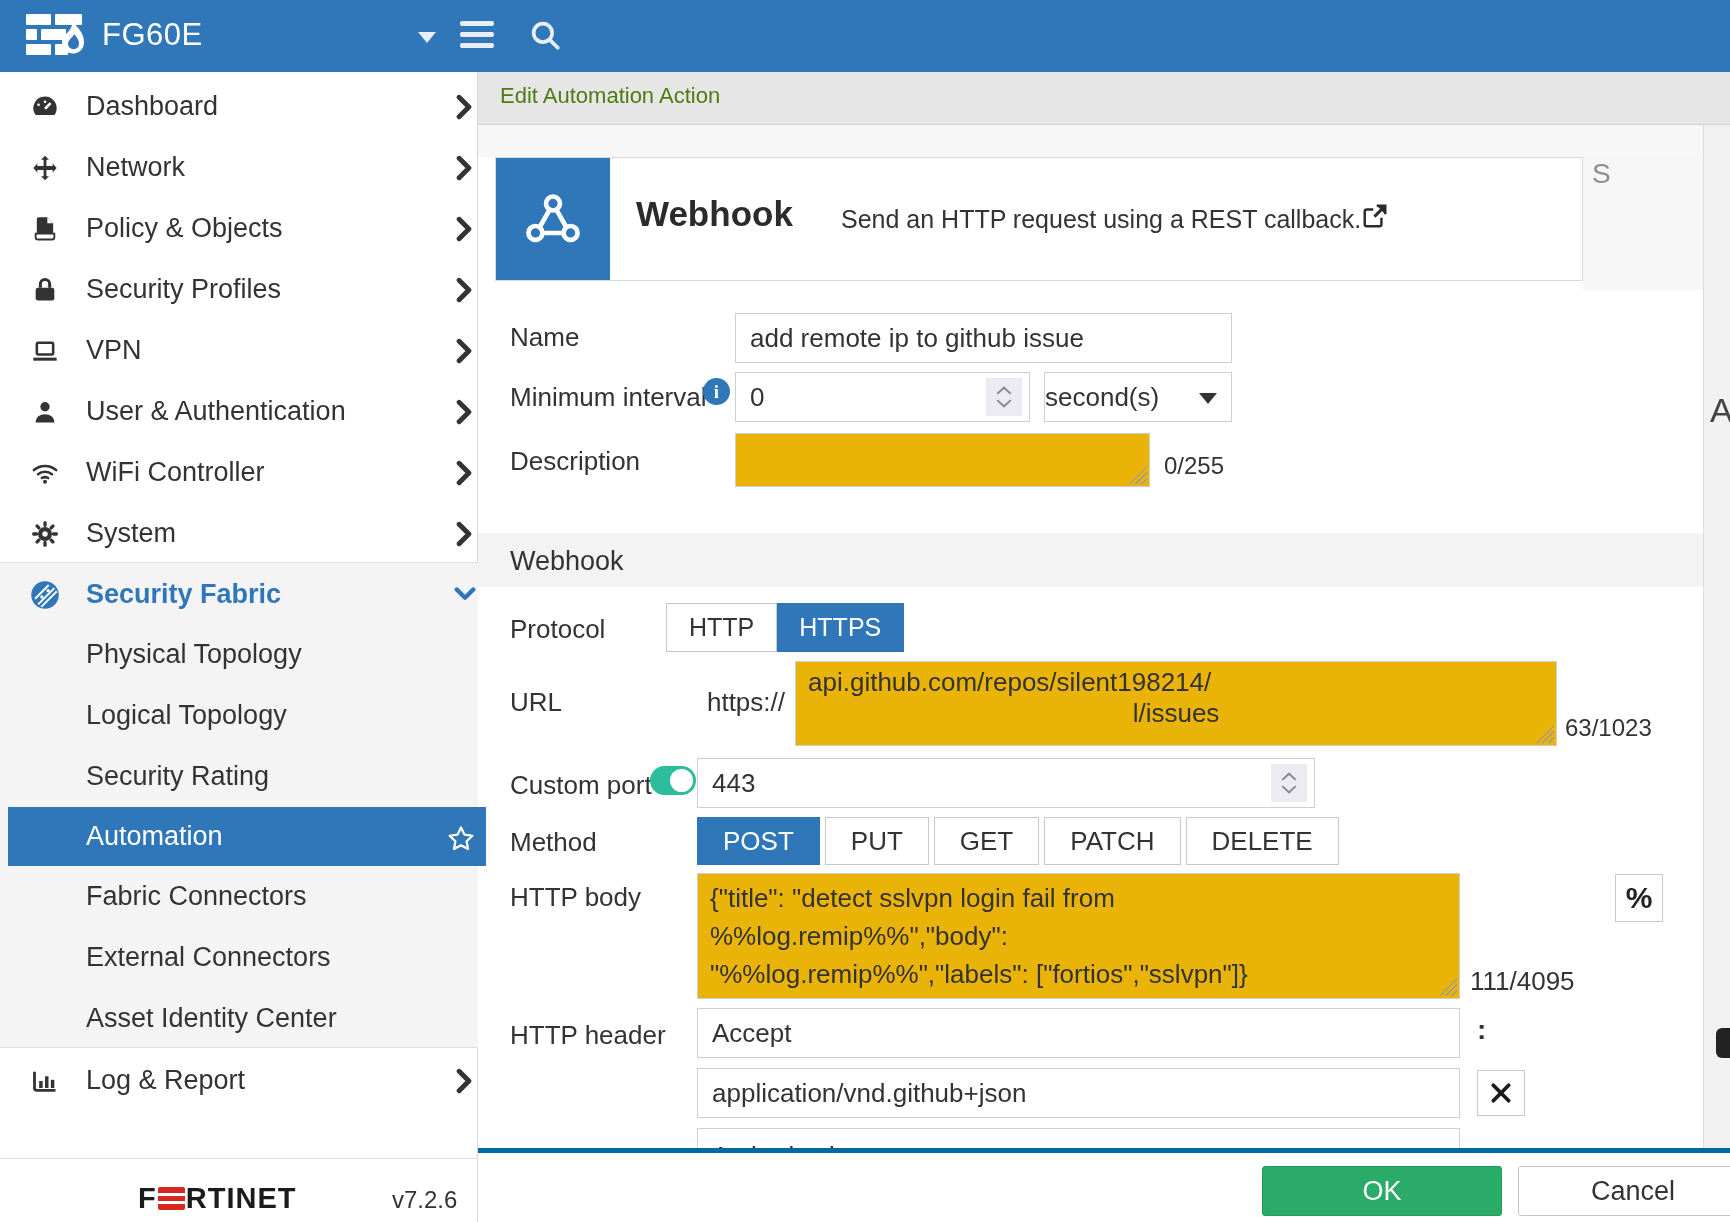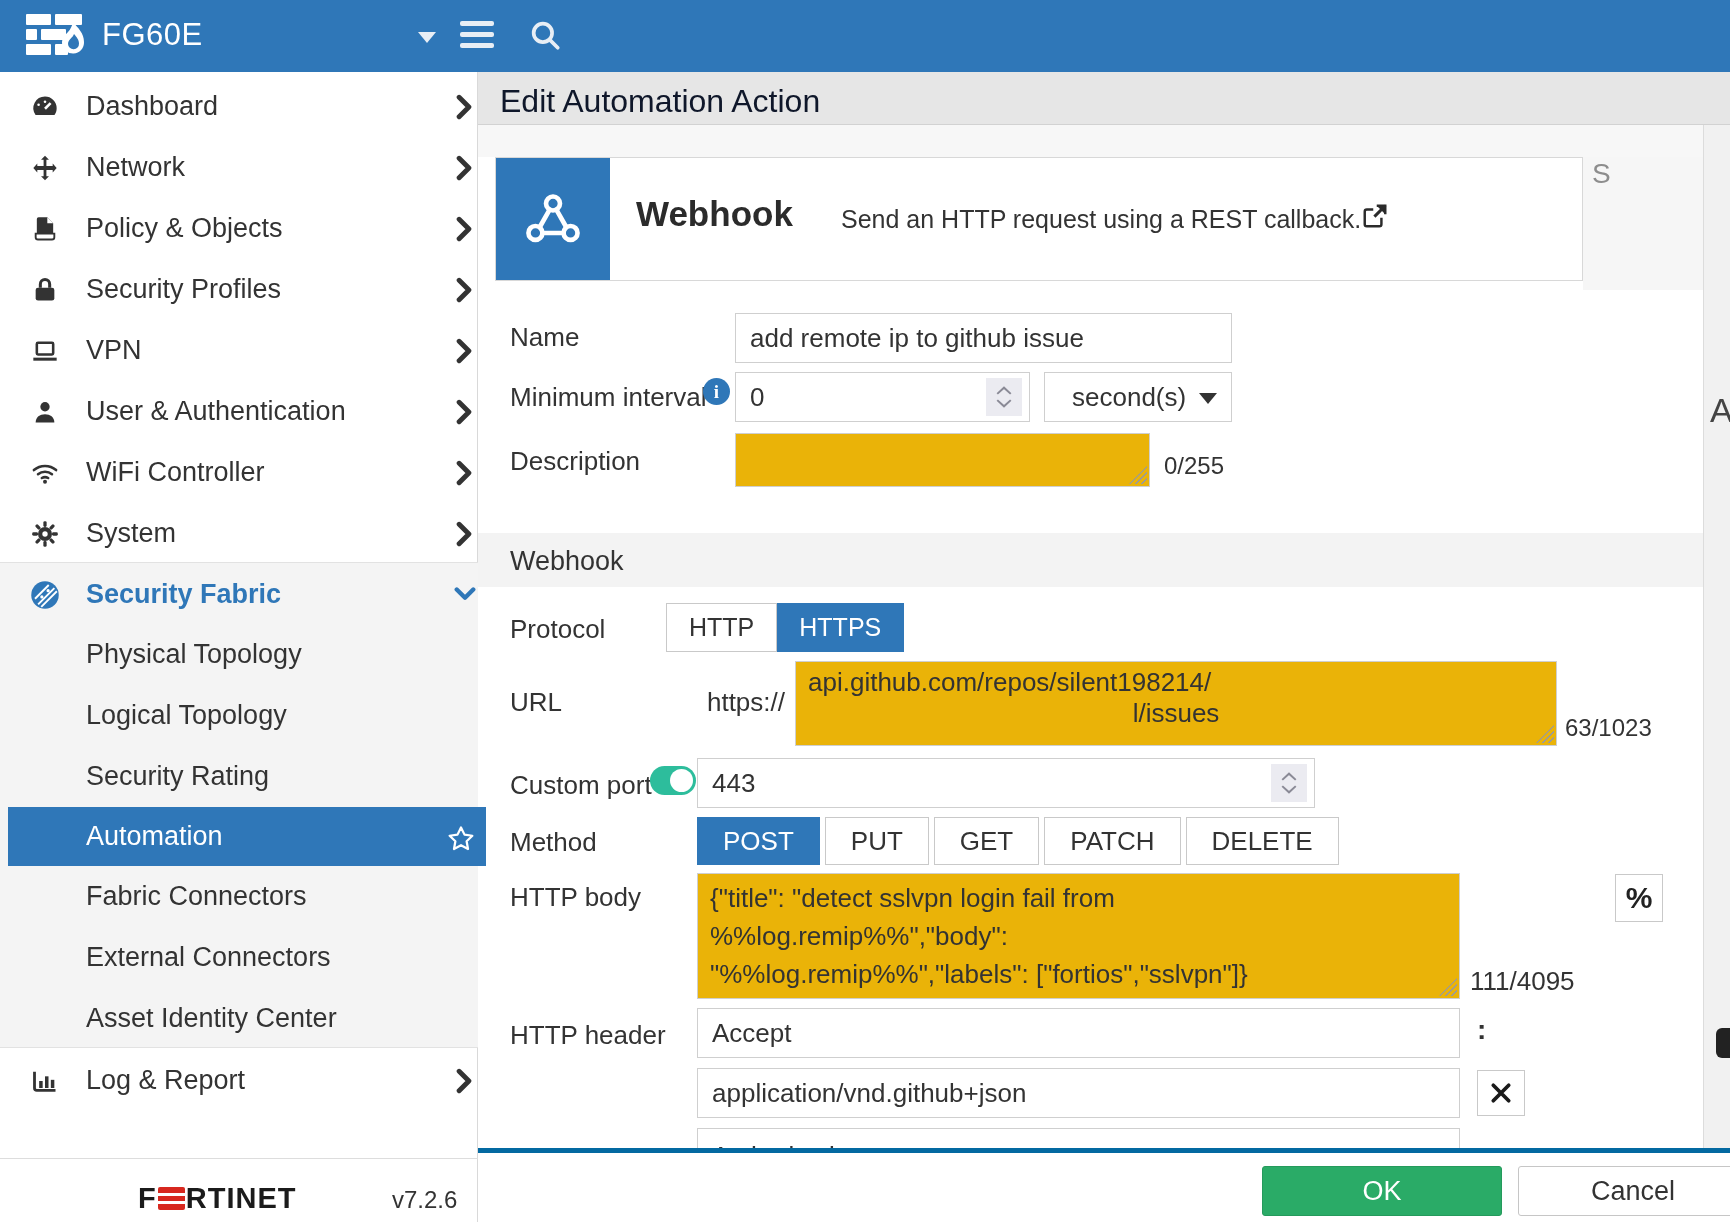--- a/index.html
+++ b/index.html
@@ -27,21 +27,21 @@
   .subrow .slabel{left:78px;}
   .sel-row{background:#2f77b8;}
   .sel-row .slabel{color:#fff;}
   .foot-line{position:absolute;left:0;top:1086px;width:478px;border-top:1px solid #ddd;}
   .ftnt{position:absolute;left:138px;top:1110px;display:flex;align-items:center;font-weight:bold;font-size:29px;letter-spacing:1px;color:#1b1b1b;}
   .ftnt-o{display:inline-block;width:27px;height:23px;margin:0 1px;border-radius:2px;
     background:linear-gradient(#d7281f 0 27%,#fff 27% 38%,#d7281f 38% 62%,#fff 62% 73%,#d7281f 73% 100%);}
   .version{position:absolute;left:392px;top:1114px;font-size:24px;color:#333;}
   
   .pagehead{position:absolute;left:478px;top:72px;width:1252px;height:53px;background:#e6e6e6;border-bottom:1px solid #d2d2d2;z-index:10;}
-  .pagetitle{position:absolute;left:22px;top:11px;font-size:32px;color:#0f172a;}
+  .pagetitle{position:absolute;left:22px;top:11px;font-size:22px;color:#4d7c0f;}
   .card{position:absolute;left:478px;top:157px;width:1225px;height:991px;background:#fff;}
   .graypatch{position:absolute;left:1583px;top:157px;width:120px;height:133px;background:#f6f6f6;}
   .frag-s{position:absolute;left:1592px;top:158px;font-size:28px;color:#8d8d8d;}
   .gutter{position:absolute;left:1703px;top:125px;width:27px;height:1097px;background:#f1f1f1;border-left:1px solid #dcdcdc;}
   .frag-a{position:absolute;left:1712px;top:390px;font-size:34px;color:#444;}
   
   .whbox{position:absolute;left:495px;top:157px;width:1088px;height:124px;background:#fff;border:1px solid #d8d8d8;}
   .whblue{position:absolute;left:0;top:0;width:114px;height:122px;background:#2f77b8;display:flex;align-items:center;justify-content:center;}
   .whtitle{position:absolute;left:140px;top:36px;font-size:35px;font-weight:bold;color:#2b2b2b;}
   .whsub{position:absolute;left:345px;top:44px;font-size:25px;color:#333;white-space:nowrap;display:flex;align-items:center;}
@@ -58,21 +58,21 @@
   .seg{position:absolute;display:flex;}
   .segbtn{height:49px;display:flex;align-items:center;justify-content:center;font-size:25px;color:#333;background:#fff;border:1px solid #c9c9c9;padding:0 22px;cursor:pointer;}
   .segbtn+.segbtn{border-left:none;}
   .segbtn.sel{background:#2f77b8;border-color:#2f77b8;color:#fff;}
   .methods{position:absolute;display:flex;gap:5px;}
   .mbtn{height:48px;display:flex;align-items:center;justify-content:center;font-size:26px;color:#333;background:#fff;border:1px solid #c9c9c9;padding:0 25px;cursor:pointer;}
   .mbtn.sel{background:#2f77b8;border-color:#2f77b8;color:#fff;}
   .toggle{position:absolute;width:46px;height:29px;border-radius:15px;background:#2dbd9c;cursor:pointer;}
   .toggle .knob{position:absolute;right:3px;top:3px;width:23px;height:23px;border-radius:50%;background:#fff;}
   .infoicon{position:absolute;width:27px;height:27px;border-radius:50%;background:#2f77b8;color:#fff;font-size:19px;font-weight:bold;display:flex;align-items:center;justify-content:center;font-family:"Liberation Serif",serif;}
-  .select{position:absolute;background:#fff;border:1px solid #cfcfcf;font-size:26px;color:#333;display:flex;align-items:center;padding-left:27px;cursor:pointer;}
+  .select{position:absolute;background:#fff;border:1px solid #cfcfcf;font-size:26px;color:#333;display:flex;align-items:center;padding-left:0;cursor:pointer;}
   .sel-caret{position:absolute;right:14px;top:50%;margin-top:-4px;width:0;height:0;border-left:9px solid transparent;border-right:9px solid transparent;border-top:11px solid #333;}
   .sqbtn{position:absolute;width:48px;height:48px;background:#fff;border:1px solid #c9c9c9;display:flex;align-items:center;justify-content:center;font-size:30px;font-weight:bold;color:#222;cursor:pointer;}
   .colon{position:absolute;font-size:28px;font-weight:bold;color:#333;}
   .pre{white-space:pre-wrap;line-height:38px;}
   .clip-input{position:absolute;overflow:hidden;background:#fff;border:1px solid #cfcfcf;border-bottom:none;}
   .clip-input .txt{font-size:26px;color:#333;padding-left:14px;line-height:54px;}
   
   .botbar{position:absolute;left:478px;top:1148px;width:1252px;height:74px;background:#fff;border-top:5px solid #0369a1;z-index:15;}
   .okbtn{position:absolute;left:784px;top:13px;width:240px;height:50px;background:#2aab67;border:1px solid #259a5c;border-radius:3px;color:#fff;font-size:27px;display:flex;align-items:center;justify-content:center;cursor:pointer;}
   .cancelbtn{position:absolute;left:1040px;top:13px;width:230px;height:50px;background:#fff;border:1px solid #c6c6c6;border-radius:3px;color:#333;font-size:27px;display:flex;align-items:center;justify-content:center;cursor:pointer;}

